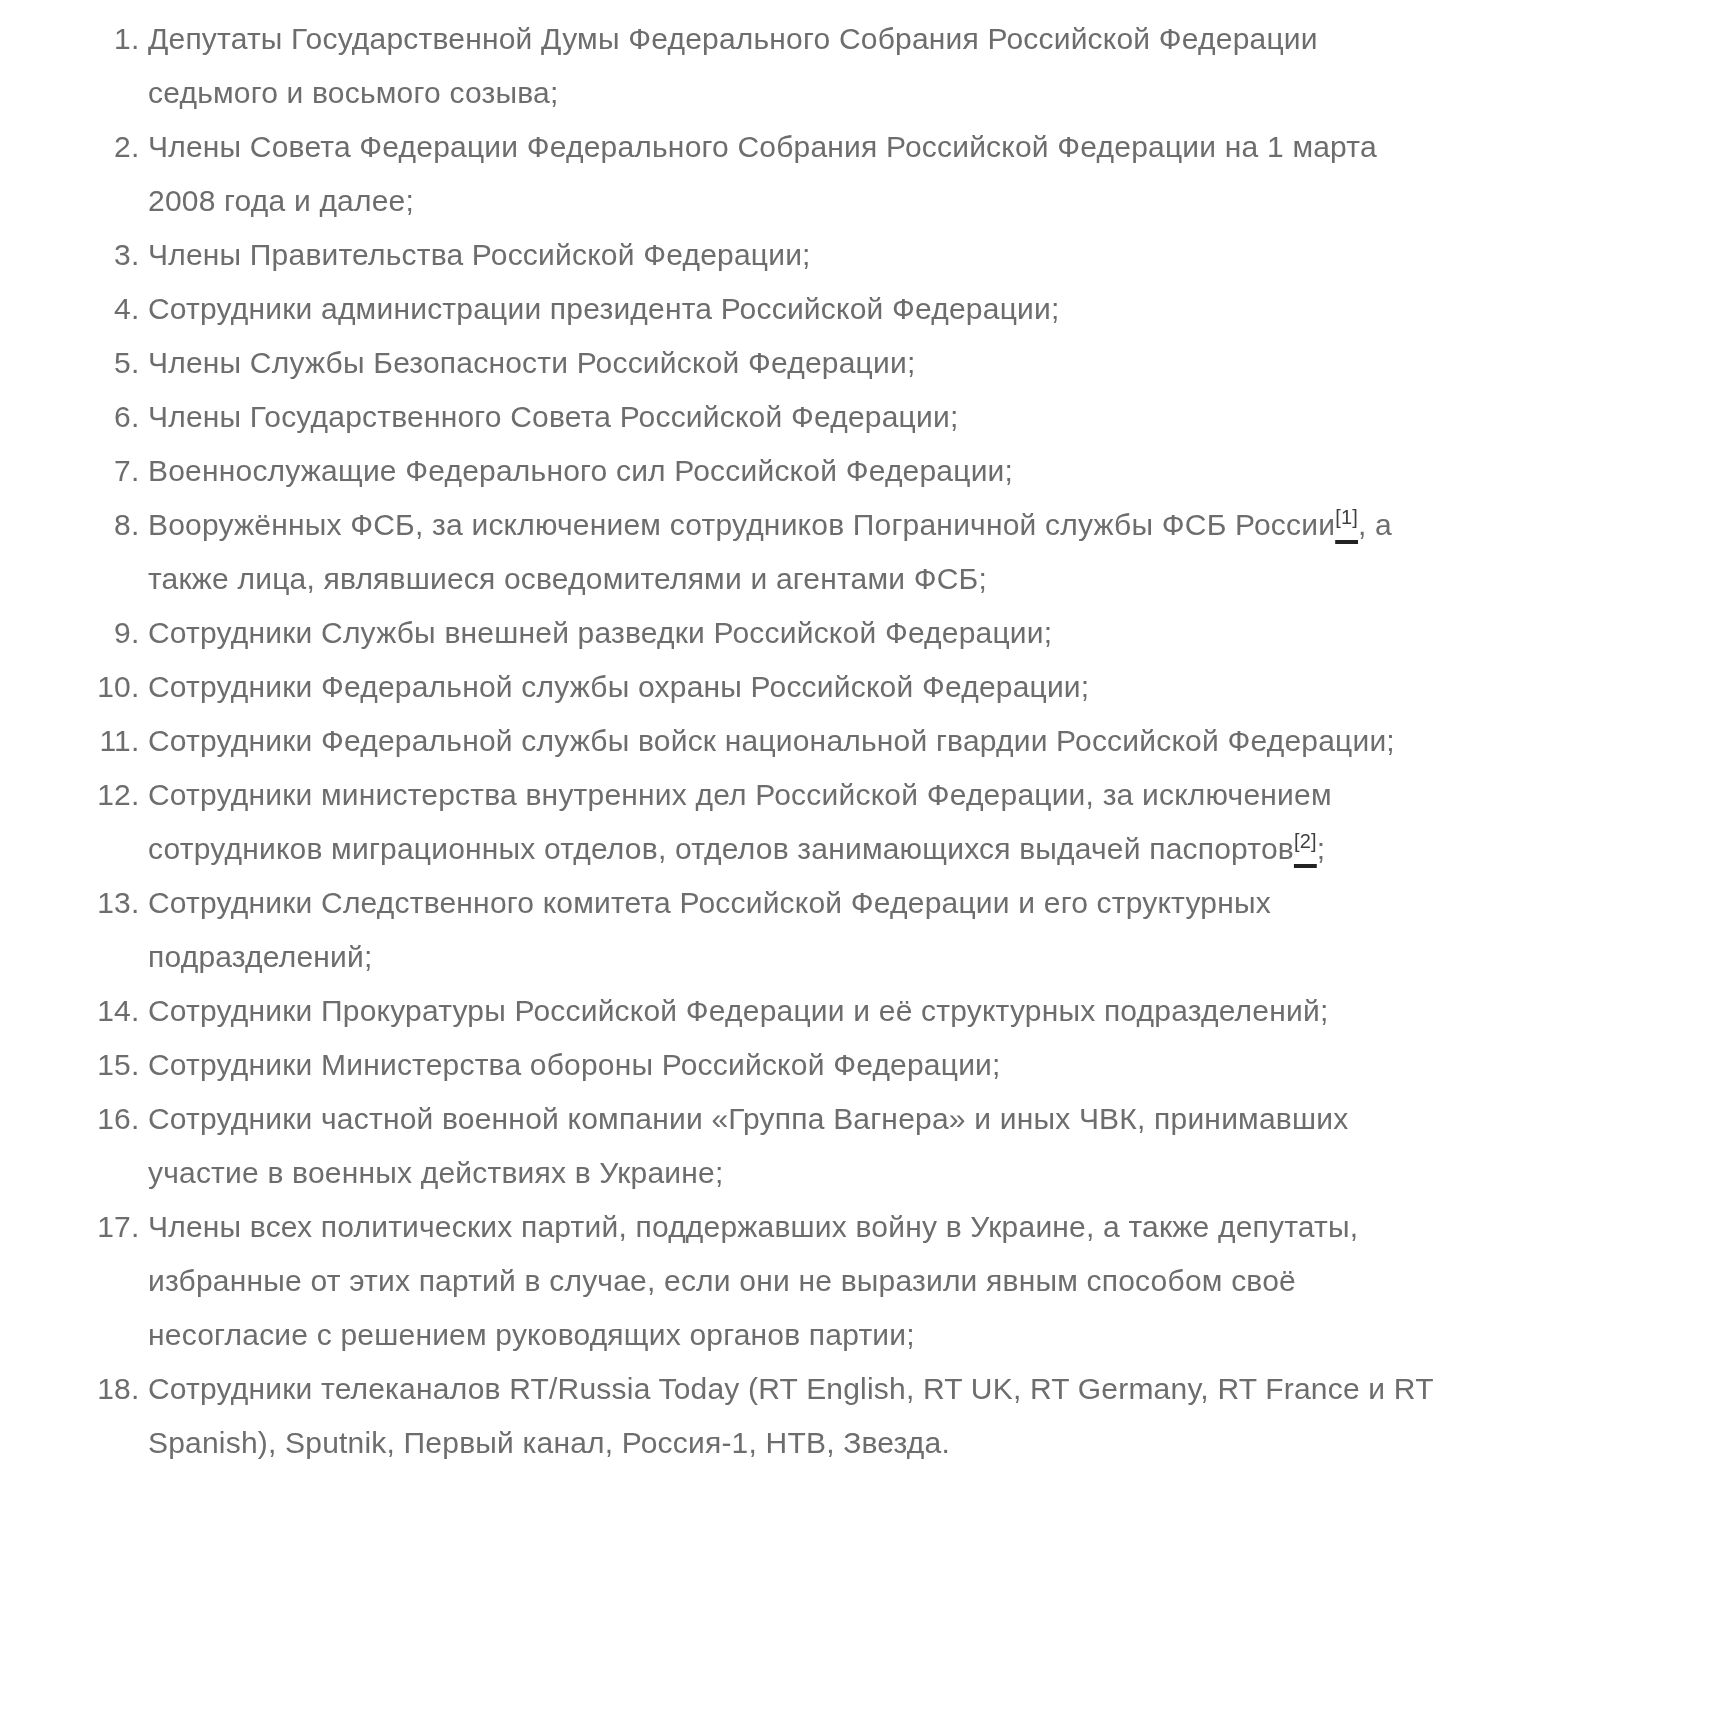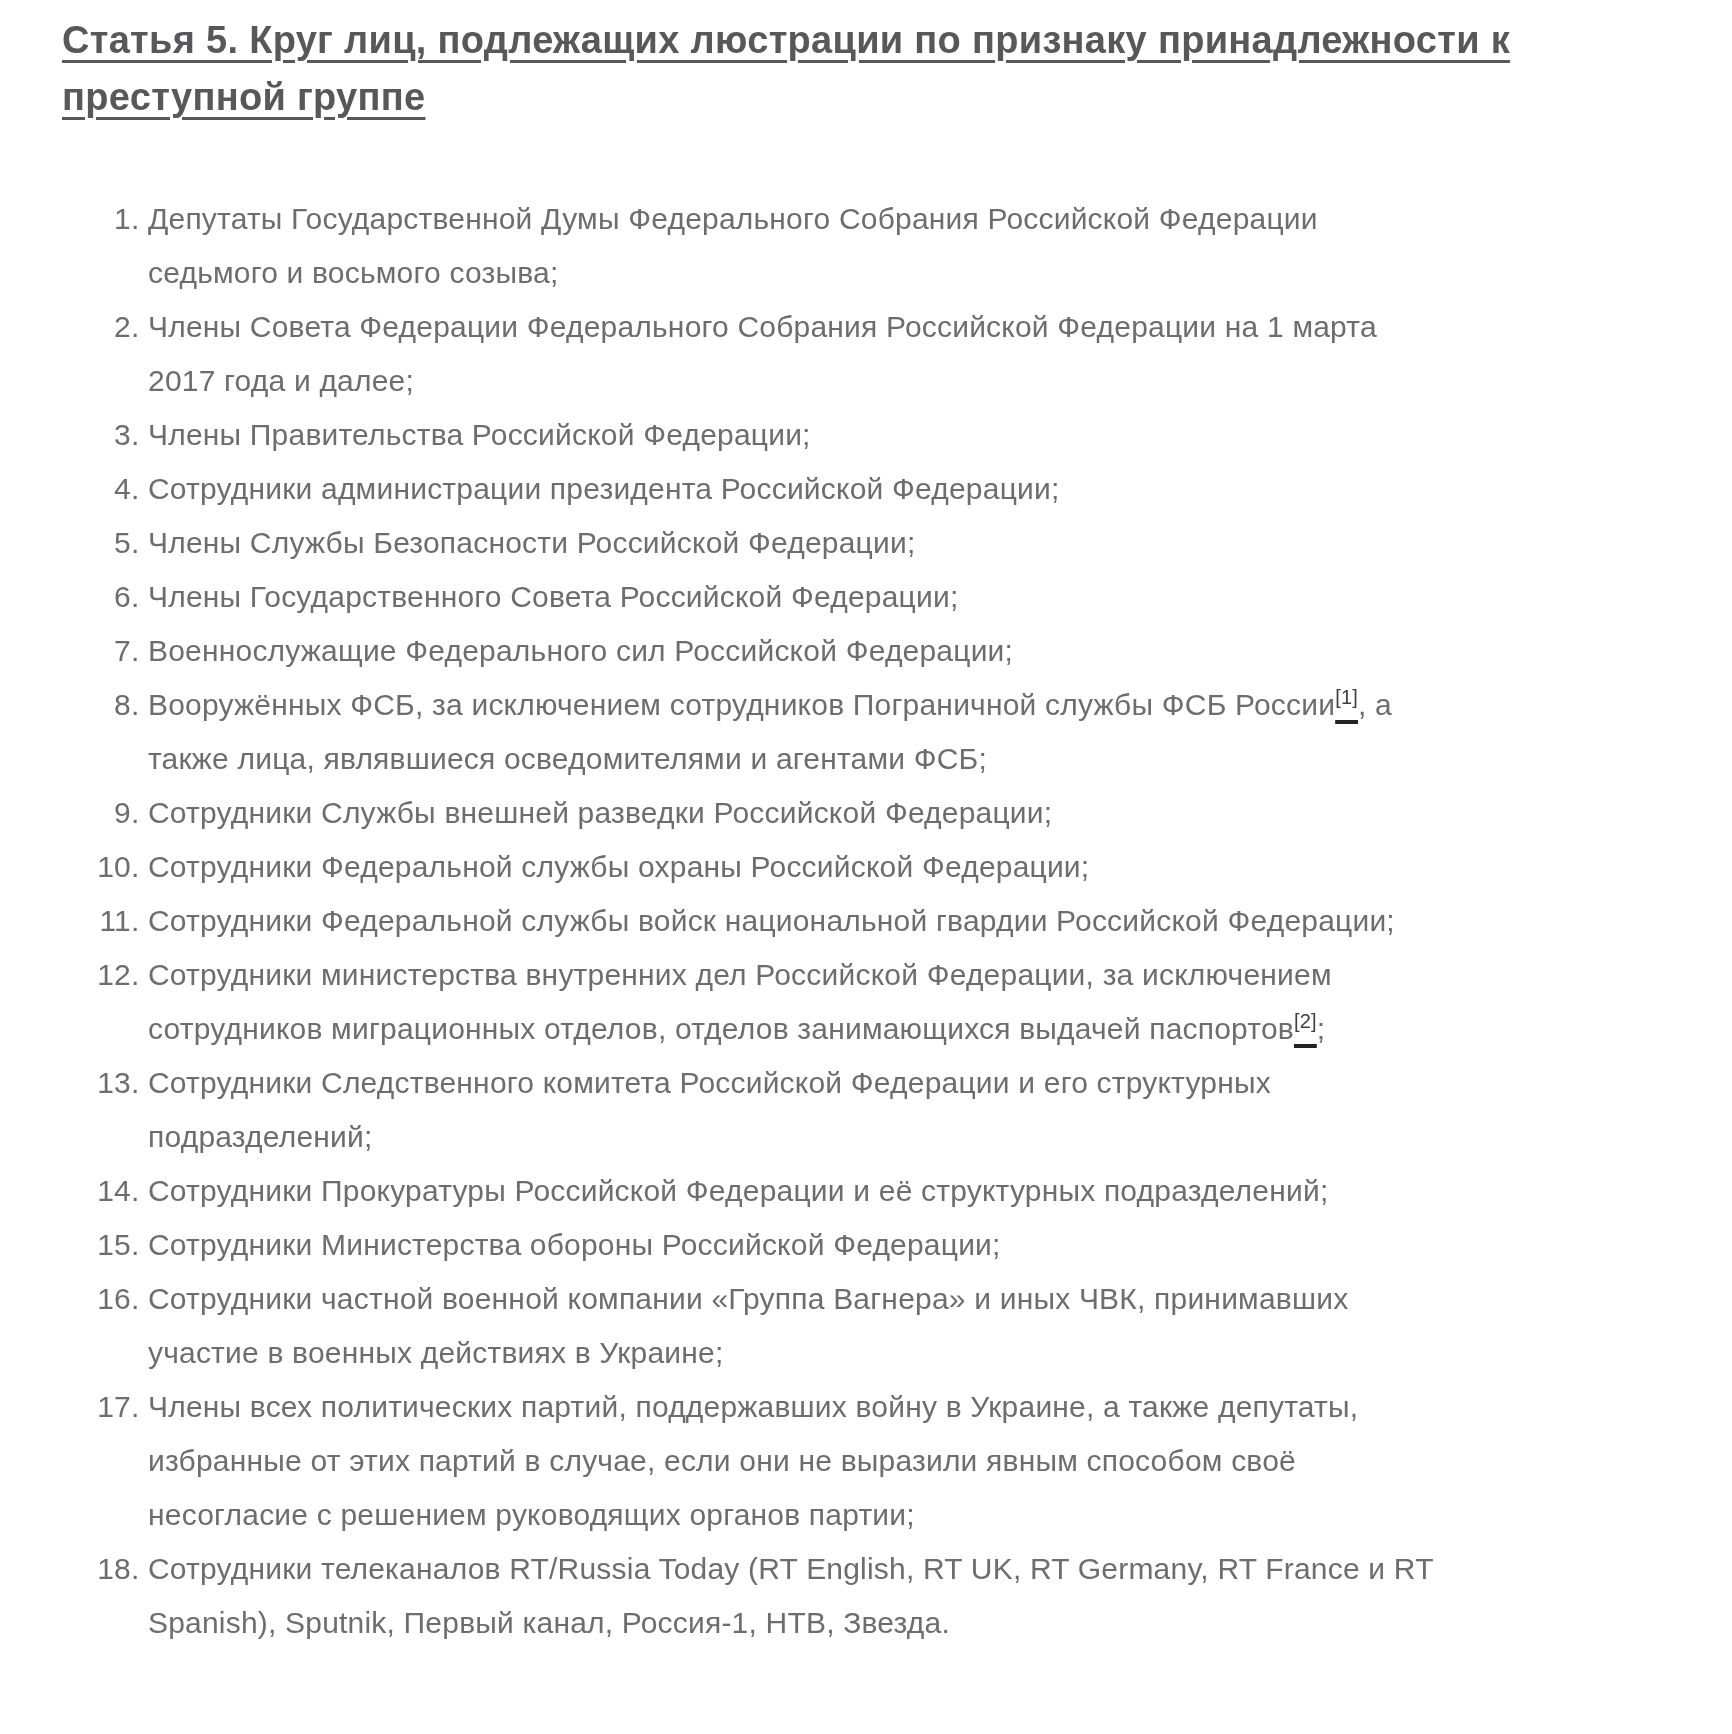--- a/index.html
+++ b/index.html
@@ -57,25 +57,24 @@
   a.fn sup {
     font-size: 20px;
     line-height: 0;
     vertical-align: super;
   }
 </style>
 </head>
 <body>
 
 <div class="page">
-  <h1 class="article-heading">Статья 5. Круг лиц, подлежащих люстрации по признаку принадлежности к преступной группе</h1>
 
   <ol class="lustration-list">
       <li><span>Депутаты Государственной Думы Федерального Собрания Российской Федерации седьмого и восьмого созыва;</span></li>
-      <li><span>Члены Совета Федерации Федерального Собрания Российской Федерации на 1 марта 2017 года и далее;</span></li>
+      <li><span>Члены Совета Федерации Федерального Собрания Российской Федерации на 1 марта 2008 года и далее;</span></li>
       <li><span>Члены Правительства Российской Федерации;</span></li>
       <li><span>Сотрудники администрации президента Российской Федерации;</span></li>
       <li><span>Члены Службы Безопасности Российской Федерации;</span></li>
       <li><span>Члены Государственного Совета Российской Федерации;</span></li>
       <li><span>Военнослужащие Федерального сил Российской Федерации;</span></li>
       <li><span>Вооружённых ФСБ, за исключением сотрудников Пограничной службы ФСБ России</span><a class="fn"><sup>[1]</sup></a><span>, а также лица, являвшиеся осведомителями и агентами ФСБ;</span></li>
       <li><span>Сотрудники Службы внешней разведки Российской Федерации;</span></li>
       <li><span>Сотрудники Федеральной службы охраны Российской Федерации;</span></li>
       <li><span>Сотрудники Федеральной службы войск национальной гвардии Российской Федерации;</span></li>
       <li><span>Сотрудники министерства внутренних дел Российской Федерации, за исключением сотрудников миграционных отделов, отделов занимающихся выдачей паспортов</span><a class="fn"><sup>[2]</sup></a><span>;</span></li>

